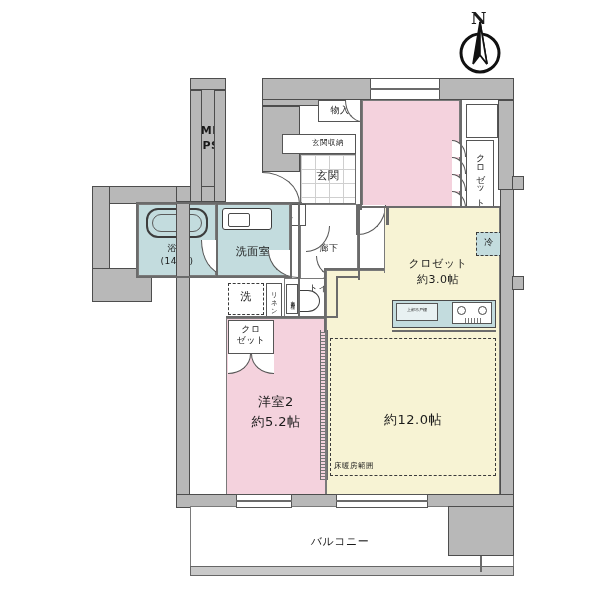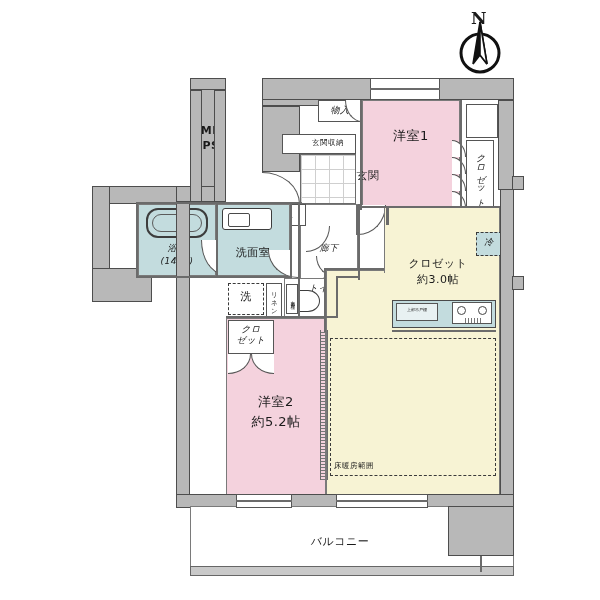--- a/index.html
+++ b/index.html
@@ -34,21 +34,21 @@
   }
   .lbl.v{
     writing-mode:vertical-rl;
     text-orientation:upright;
     white-space:nowrap;
     letter-spacing:1px;
     line-height:1;
   }
   .tiny{font-size:6px;letter-spacing:0;}
   .xsm{font-size:7.5px;}
-  .sm{font-size:9px;font-style:italic;}
+  .sm{font-size:9px;}
   .md{font-size:11px;}
   .lg{font-size:13px;}
   
   .swing{
     position:absolute;
     border:1px solid #555;
     background:#ffffff;
     box-sizing:border-box;
   }
   .sw-bl{border-radius:100% 0 0 0;border-right:none;border-bottom:none;}
@@ -106,39 +106,38 @@
 PS</div>
 
   <div class="wall" style="left:262px;top:78px;width:100px;height:28px;"></div>
   <div class="wall" style="left:262px;top:106px;width:38px;height:66px;"></div>
 
   <div class="wall" style="left:92px;top:186px;width:134px;height:18px;"></div>
   <div class="wall" style="left:92px;top:186px;width:18px;height:116px;"></div>
   <div class="wall" style="left:92px;top:268px;width:60px;height:34px;"></div>
 
   <div class="room pink" style="left:362px;top:100px;width:98px;height:107px;"></div>
-  <div class="lbl lg" style="left:362px;top:128px;width:98px;">洋室1</div>
 
   <div class="solidbox" style="left:466px;top:140px;width:28px;height:68px;"></div>
   <div class="lbl v sm" style="left:466px;top:144px;width:28px;height:62px;display:flex;align-items:center;justify-content:center;">クロゼット</div>
 
   <div class="swing sw-br" style="left:452px;top:140px;width:14px;height:17px;"></div>
   <div class="swing sw-br" style="left:452px;top:157px;width:14px;height:17px;"></div>
   <div class="swing sw-br" style="left:452px;top:174px;width:14px;height:17px;"></div>
   <div class="swing sw-br" style="left:452px;top:191px;width:14px;height:17px;"></div>
 
   <div class="solidbox" style="left:318px;top:100px;width:44px;height:22px;"></div>
   <div class="lbl sm" style="left:318px;top:105px;width:44px;">物入</div>
   <div class="swing sw-tl" style="left:345px;top:100px;width:17px;height:22px;"></div>
 
   <div class="solidbox" style="left:282px;top:134px;width:74px;height:20px;"></div>
   <div class="lbl xsm" style="left:282px;top:139px;width:92px;">玄関収納</div>
 
   <div class="tilegrid" style="left:300px;top:154px;width:56px;height:50px;"></div>
-  <div class="lbl md" style="left:300px;top:170px;width:56px;margin-left:40px;">玄関</div>
+  <div class="lbl md" style="left:300px;top:170px;width:56px;">玄関</div>
 
   <div class="swing sw-br" style="left:262px;top:172px;width:38px;height:32px;"></div>
   <div class="line" style="left:262px;top:202px;width:40px;height:3px;"></div>
 
   <div class="room white" style="left:300px;top:204px;width:58px;height:100px;border-color:#7a7a7a;"></div>
   <div class="lbl sm" style="left:302px;top:243px;width:54px;">廊下</div>
 
   <div class="solidbox" style="left:262px;top:204px;width:44px;height:22px;"></div>
   <div class="lbl sm" style="left:262px;top:209px;width:44px;">物入</div>
   <div class="swing sw-tr" style="left:306px;top:226px;width:24px;height:26px;"></div>
@@ -154,21 +153,21 @@
   </div>
   <div class="lbl sm" style="left:138px;top:243px;width:78px;">浴室</div>
   <div class="lbl sm" style="left:138px;top:256px;width:78px;">(1418)</div>
 
   <div class="swing sw-tl" style="left:201px;top:240px;width:22px;height:34px;background:#fff;"></div>
 
   <div class="room teal" style="left:216px;top:204px;width:74px;height:72px;"></div>
   <div class="sink" style="left:222px;top:208px;width:50px;height:22px;">
     <div class="sinkbowl" style="left:5px;top:4px;width:22px;height:14px;"></div>
   </div>
-  <div class="lbl md" style="left:216px;top:246px;width:74px;font-family:Liberation Serif, serif;">洗面室</div>
+  <div class="lbl md" style="left:216px;top:246px;width:74px;">洗面室</div>
 
   <div class="dashbox" style="left:228px;top:283px;width:36px;height:32px;background:#ffffff;"></div>
   <div class="lbl md" style="left:228px;top:291px;width:36px;">洗</div>
 
   <div class="solidbox" style="left:266px;top:283px;width:16px;height:34px;"></div>
   <div class="lbl v tiny" style="left:266px;top:284px;width:16px;height:32px;display:flex;align-items:center;justify-content:center;font-size:6.5px;">リネン庫</div>
 
   <div class="room white" style="left:284px;top:278px;width:54px;height:40px;"></div>
   <div class="lbl sm" style="left:300px;top:283px;width:38px;text-align:right;">トイレ</div>
   <div class="toilet-bowl" style="left:296px;top:290px;width:24px;height:22px;"></div>
@@ -205,20 +204,21 @@
     <div class="burner" style="left:25px;top:3px;width:9px;height:9px;"></div>
     <div class="hatch" style="left:12px;top:15px;width:18px;height:5px;"></div>
   </div>
   <div class="line" style="left:392px;top:330px;width:104px;height:2px;"></div>
 
   <div class="dashbox teal" style="left:476px;top:232px;width:26px;height:24px;"></div>
   <div class="lbl sm" style="left:476px;top:237px;width:26px;">冷</div>
 
   <div class="line" style="left:386px;top:207px;width:3px;height:18px;"></div>
 
+  <div class="lbl lg" style="left:330px;top:412px;width:166px;">約12.0帖</div>
 
   <div class="dashbox" style="left:330px;top:338px;width:166px;height:138px;"></div>
   <div class="lbl xsm" style="left:334px;top:462px;width:70px;text-align:left;">床暖房範囲</div>
 
   <div class="hatchv" style="left:321px;top:330px;width:6px;height:150px;"></div>
   <div class="line" style="left:320px;top:330px;width:1px;height:150px;"></div>
   <div class="line" style="left:327px;top:330px;width:1px;height:150px;"></div>
 
   <div class="wall" style="left:500px;top:186px;width:14px;height:312px;"></div>
   <div class="wall" style="left:498px;top:100px;width:16px;height:90px;"></div>

